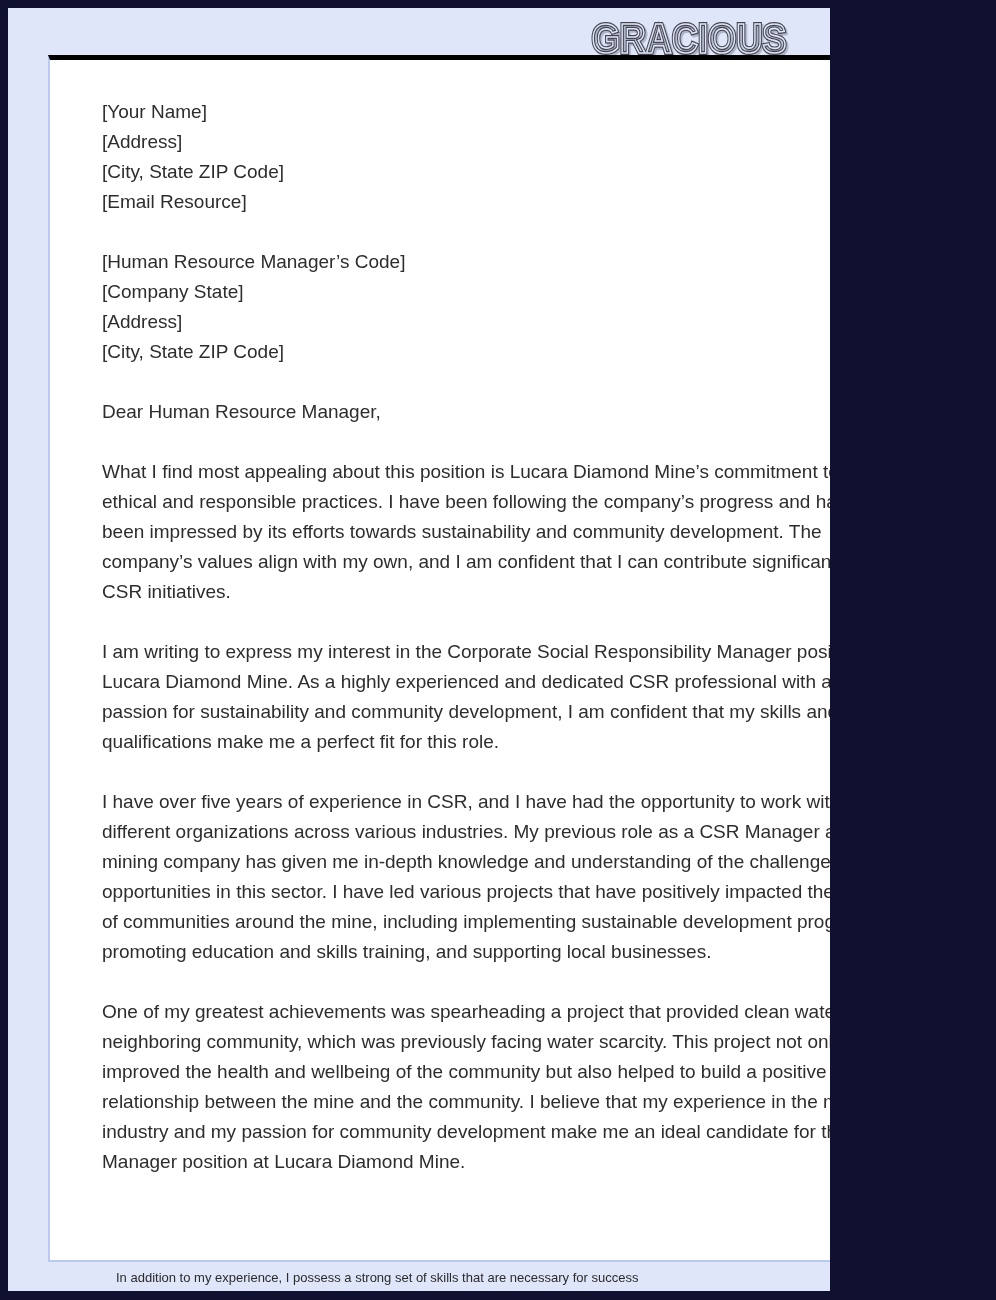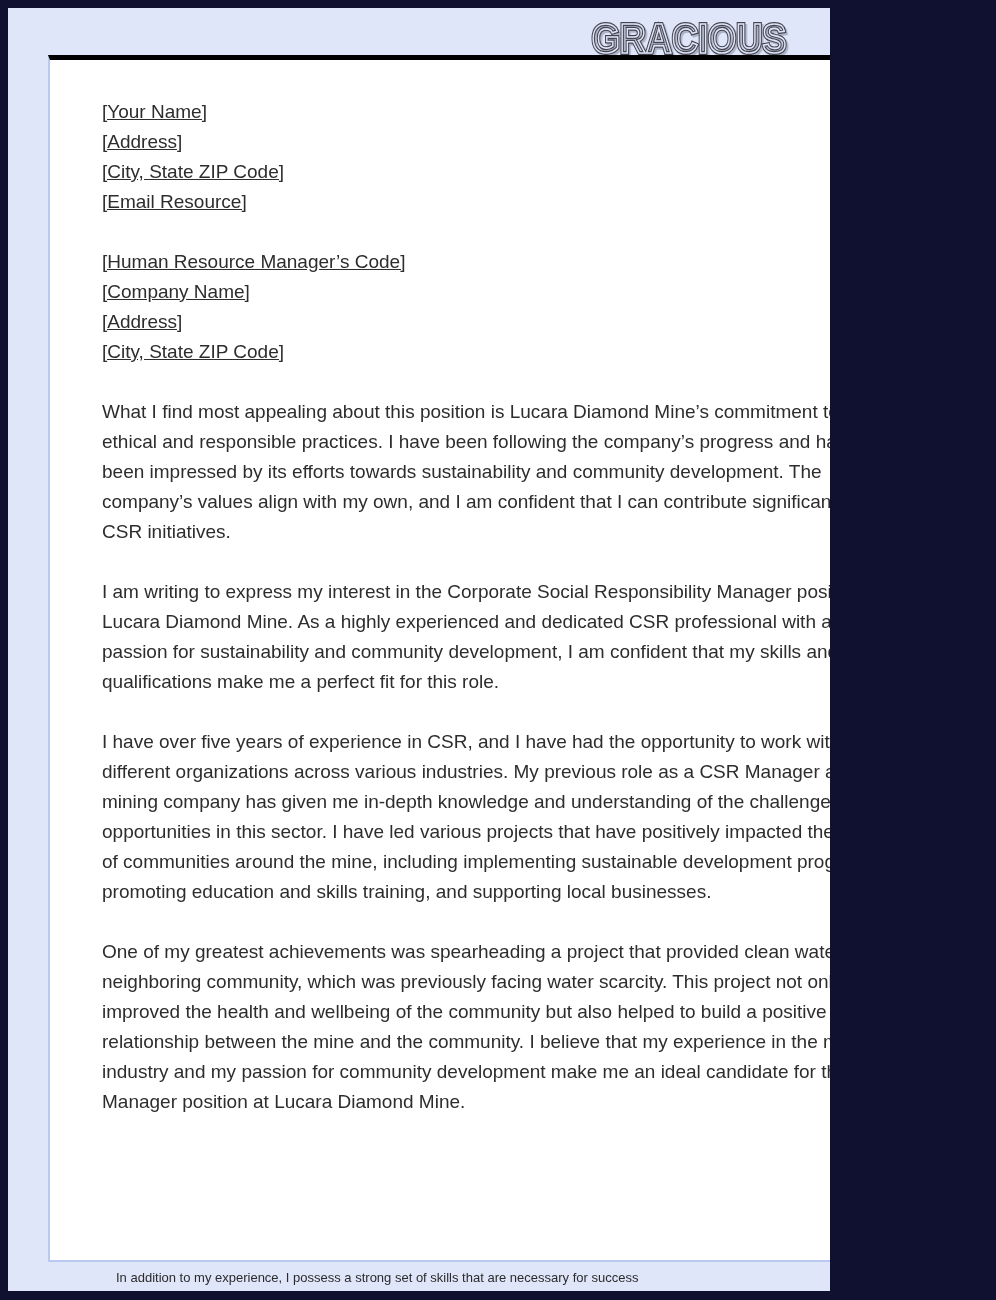--- a/index.html
+++ b/index.html
@@ -56,21 +56,21 @@
   }
   .letter-body {
     position: absolute;
     left: 52px; top: 37px;
     width: 796px;
     font-size: 19px;
     line-height: 30px;
     color: #2d2d2d;
     -webkit-font-smoothing: antialiased;
   }
-  .addr-block { margin: 0 0 30px 0; text-decoration: underline; }
+  .addr-block { margin: 0 0 30px 0; }
   .addr-line { white-space: nowrap; }
   .para { margin: 0 0 30px 0; }
   .watermark {
     position: absolute;
     right: 10px; bottom: 1px;
     font-size: 11px;
     color: #be185d;
   }
   
   .continuation {
@@ -96,25 +96,26 @@
 
       <div class="addr-block">
         <div class="addr-line">[Your Name]</div>
         <div class="addr-line">[Address]</div>
         <div class="addr-line">[City, State ZIP Code]</div>
         <div class="addr-line">[Email Resource]</div>
       </div>
 
       <div class="addr-block">
         <div class="addr-line">[Human Resource Manager’s Code]</div>
-        <div class="addr-line">[Company Name]</div>
+        <div class="addr-line">[Company State]</div>
         <div class="addr-line">[Address]</div>
         <div class="addr-line">[City, State ZIP Code]</div>
       </div>
 
+      <p class="para">Dear Human Resource Manager,</p>
 
       <p class="para">What I find most appealing about this position is Lucara Diamond Mine’s commitment to ethical and responsible practices. I have been following the company’s progress and have been impressed by its efforts towards sustainability and community development. The company’s values align with my own, and I am confident that I can contribute significantly to its CSR initiatives.</p>
       <p class="para">I am writing to express my interest in the Corporate Social Responsibility Manager position at Lucara Diamond Mine. As a highly experienced and dedicated CSR professional with a strong passion for sustainability and community development, I am confident that my skills and qualifications make me a perfect fit for this role.</p>
       <p class="para">I have over five years of experience in CSR, and I have had the opportunity to work with different organizations across various industries. My previous role as a CSR Manager at a mining company has given me in-depth knowledge and understanding of the challenges and opportunities in this sector. I have led various projects that have positively impacted the lives of communities around the mine, including implementing sustainable development programs, promoting education and skills training, and supporting local businesses.</p>
       <p class="para">One of my greatest achievements was spearheading a project that provided clean water to a neighboring community, which was previously facing water scarcity. This project not only improved the health and wellbeing of the community but also helped to build a positive relationship between the mine and the community. I believe that my experience in the mining industry and my passion for community development make me an ideal candidate for the CSR Manager position at Lucara Diamond Mine.</p>
 
     </div>
 
     <div class="watermark">Lazyapply.com</div>
   </div>

